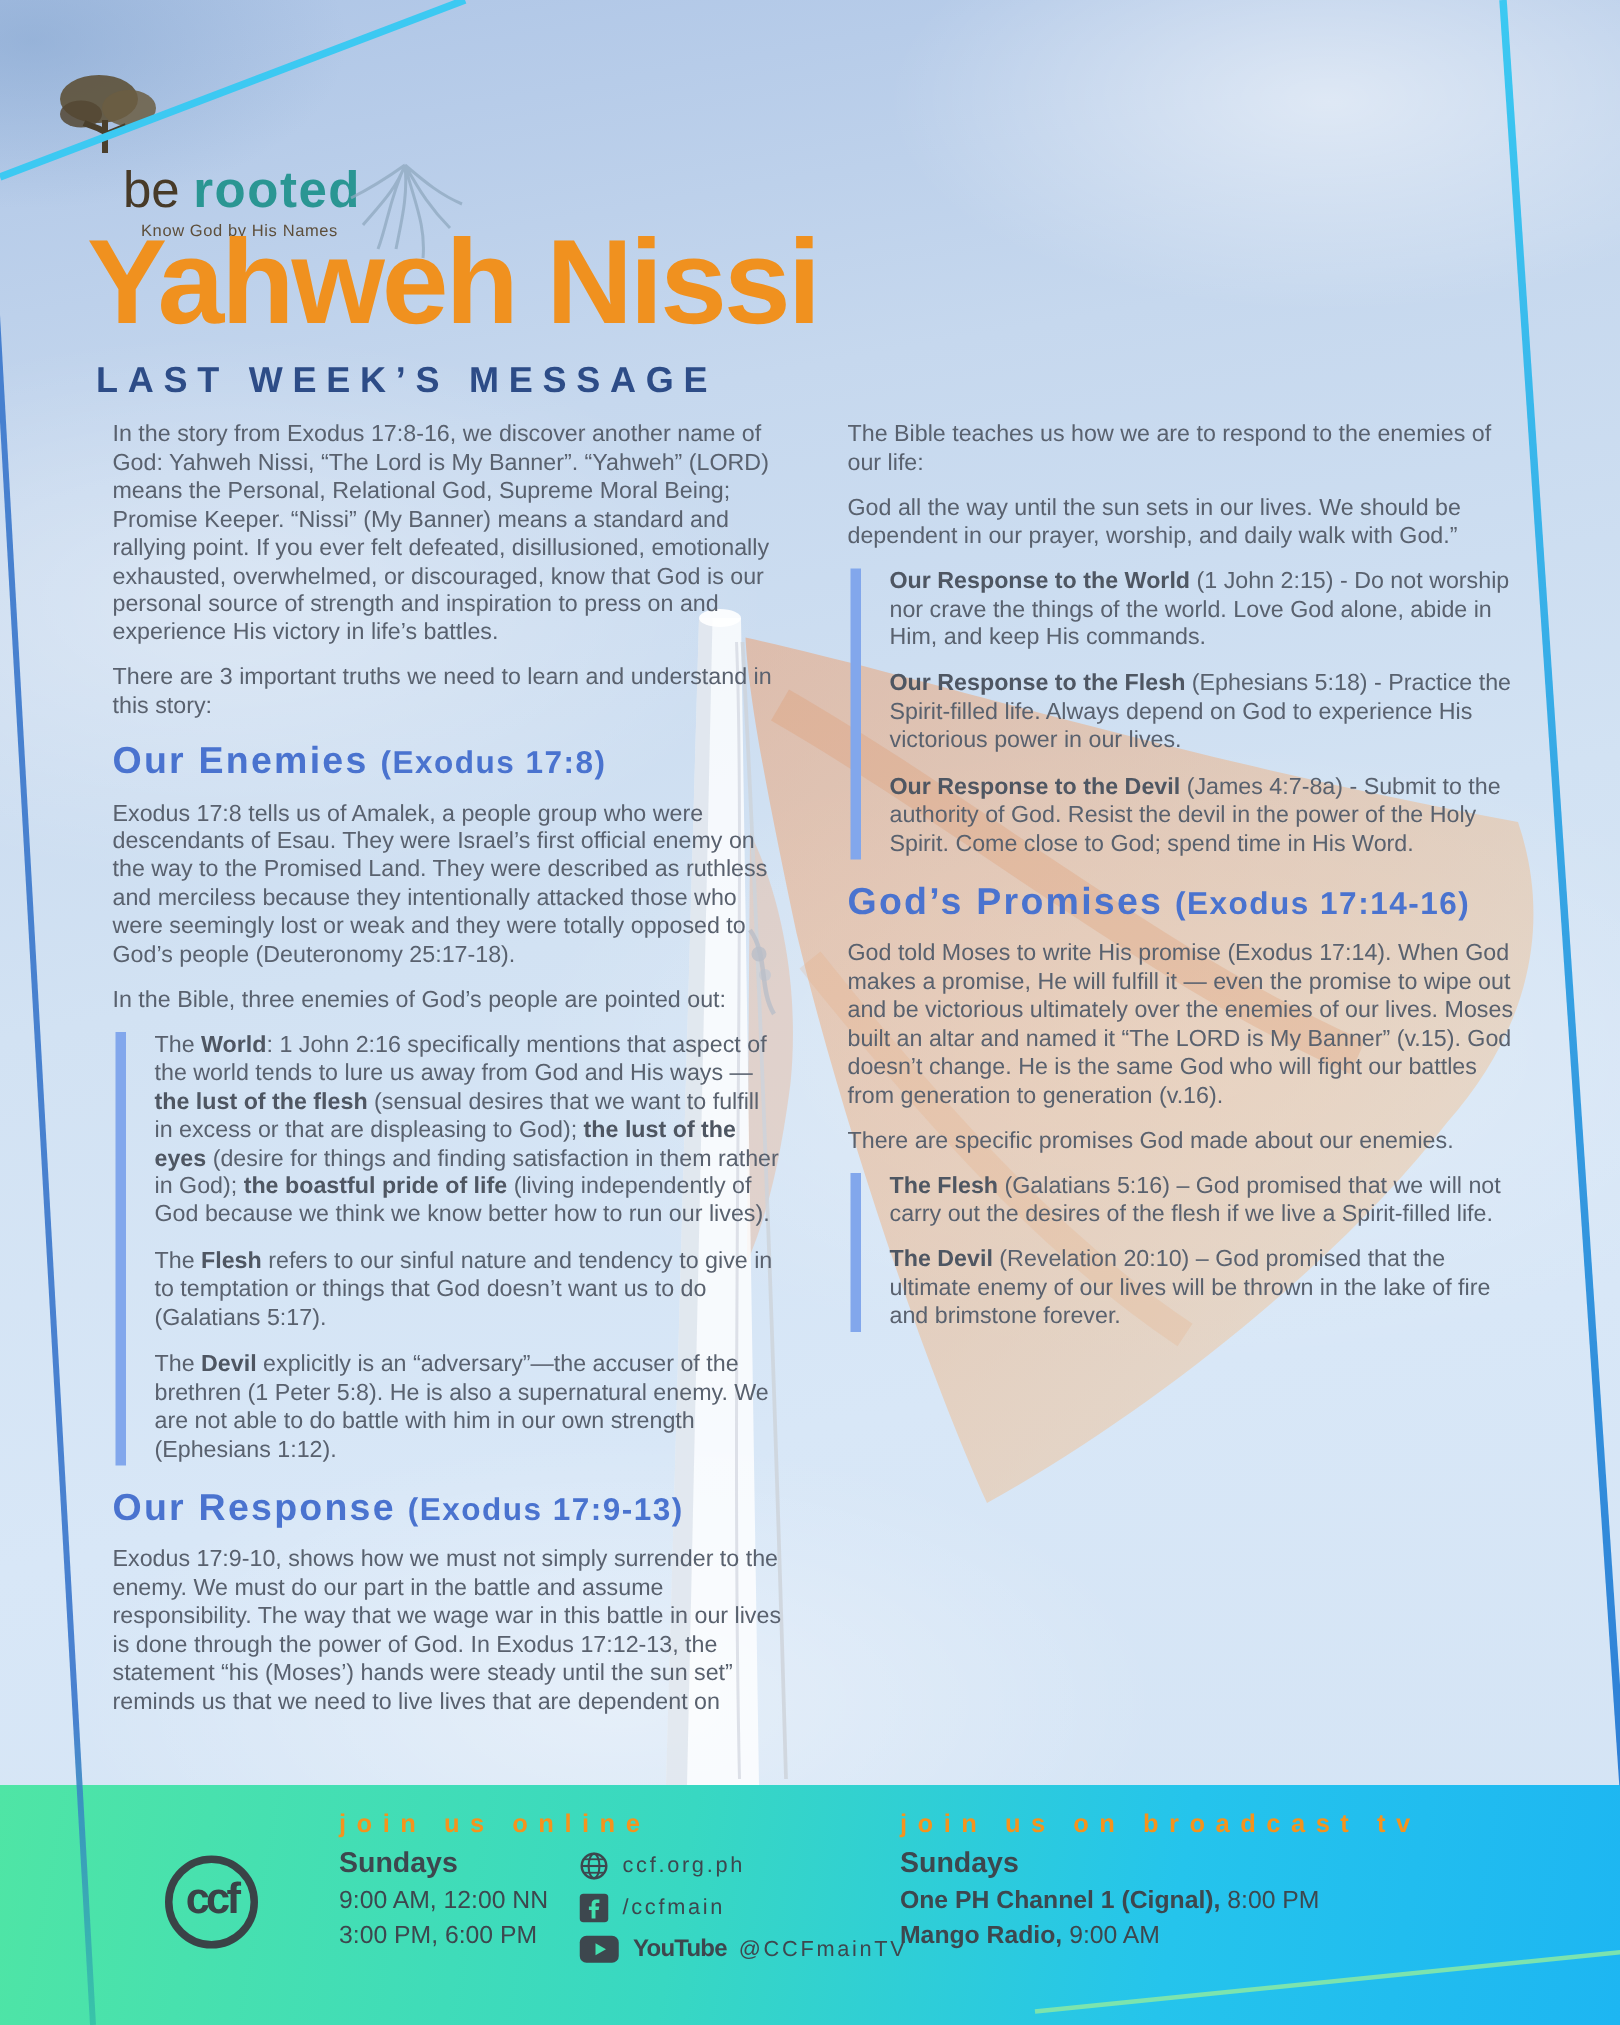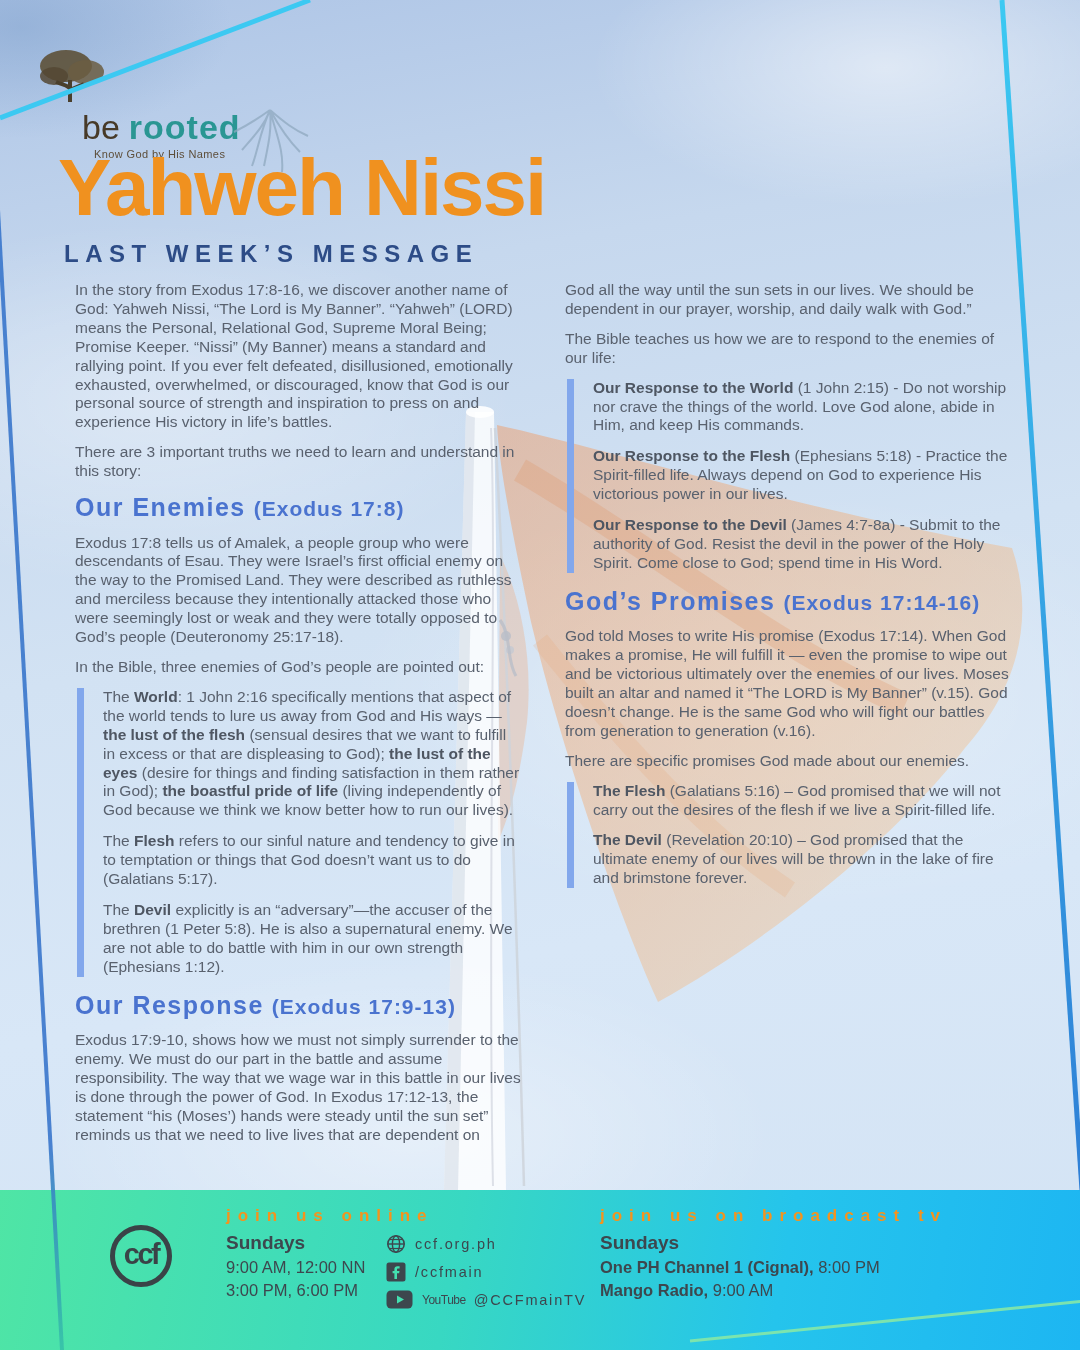--- a/index.html
+++ b/index.html
@@ -52,21 +52,21 @@
   .f-day{font-weight:bold;font-size:19px;margin-bottom:2px;}
   .f-lines{font-size:16.5px;line-height:1.38;}
   .f-lines .b{font-weight:bold;}
   .ccf-logo{position:absolute;left:110px;top:1229px;width:62px;height:62px;border:5px solid #3a4347;
     border-radius:50%;box-sizing:border-box;display:flex;align-items:center;justify-content:center;}
   .ccf-logo span{font-size:29px;font-weight:bold;letter-spacing:-2.5px;color:#3a4347;margin-top:-3px;}
   .online-block{position:absolute;left:226px;top:1230px;}
   .social-block{position:absolute;left:386px;top:1234px;font-size:14.5px;letter-spacing:1.8px;}
   .social-row{display:flex;align-items:center;margin-bottom:8px;}
   .social-row svg{margin-right:9px;flex:0 0 auto;}
-  .yt-word{font-weight:normal;letter-spacing:-0.5px;font-size:12px;margin-right:8px;}
+  .yt-word{font-weight:bold;letter-spacing:-0.5px;font-size:16px;margin-right:8px;}
   .broadcast-block{position:absolute;left:600px;top:1230px;}
 </style>
 </head>
 <body>
 
 <div class="page">
 
   <svg class="art" width="1080" height="1350" viewBox="0 0 1080 1350">
     <defs>
       <linearGradient id="flagGrad" x1="0" y1="0" x2="1" y2="1">
@@ -119,38 +119,38 @@
     <div class="quote">
       <p><span>The </span><span class="b">World</span><span>: 1 John 2:16 specifically mentions that aspect of the world tends to lure us away from God and His ways — </span><span class="b">the lust of the flesh</span><span> (sensual desires that we want to fulfill in excess or that are displeasing to God); </span><span class="b">the lust of the eyes</span><span> (desire for things and finding satisfaction in them rather in God); </span><span class="b">the boastful pride of life</span><span> (living independently of God because we think we know better how to run our lives).</span></p>
       <p><span>The </span><span class="b">Flesh</span><span> refers to our sinful nature and tendency to give in to temptation or things that God doesn’t want us to do (Galatians 5:17).</span></p>
       <p><span>The </span><span class="b">Devil</span><span> explicitly is an “adversary”—the accuser of the brethren (1 Peter 5:8). He is also a supernatural enemy. We are not able to do battle with him in our own strength (Ephesians 1:12).</span></p>
     </div>
     <h2><span class="h-main">Our Response</span> <span class="h-ref">(Exodus 17:9-13)</span></h2>
     <p><span>Exodus 17:9-10, shows how we must not simply surrender to the enemy. We must do our part in the battle and assume responsibility. The way that we wage war in this battle in our lives is done through the power of God. In Exodus 17:12-13, the statement “his (Moses’) hands were steady until the sun set” reminds us that we need to live lives that are dependent on</span></p>
   </div>
 
   <div class="col right">
+    <p><span>The Bible teaches us how we are to respond to the enemies of our life:</span></p>
     <p><span>God all the way until the sun sets in our lives. We should be dependent in our prayer, worship, and daily walk with God.”</span></p>
-    <p><span>The Bible teaches us how we are to respond to the enemies of our life:</span></p>
     <div class="quote">
       <p><span class="b">Our Response to the World</span><span> (1 John 2:15) - Do not worship nor crave the things of the world. Love God alone, abide in Him, and keep His commands.</span></p>
       <p><span class="b">Our Response to the Flesh</span><span> (Ephesians 5:18) - Practice the Spirit-filled life. Always depend on God to experience His victorious power in our lives.</span></p>
       <p><span class="b">Our Response to the Devil</span><span> (James 4:7-8a) - Submit to the authority of God. Resist the devil in the power of the Holy Spirit. Come close to God; spend time in His Word.</span></p>
     </div>
     <h2><span class="h-main">God’s Promises</span> <span class="h-ref">(Exodus 17:14-16)</span></h2>
     <p><span>God told Moses to write His promise (Exodus 17:14). When God makes a promise, He will fulfill it — even the promise to wipe out and be victorious ultimately over the enemies of our lives. Moses built an altar and named it “The LORD is My Banner” (v.15). God doesn’t change. He is the same God who will fight our battles from generation to generation (v.16).</span></p>
     <p><span>There are specific promises God made about our enemies.</span></p>
     <div class="quote">
       <p><span class="b">The Flesh</span><span> (Galatians 5:16) – God promised that we will not carry out the desires of the flesh if we live a Spirit-filled life.</span></p>
       <p><span class="b">The Devil</span><span> (Revelation 20:10) – God promised that the ultimate enemy of our lives will be thrown in the lake of fire and brimstone forever.</span></p>
     </div>
   </div>
 
   <div class="footer">
-    <div class="ccf-logo" style="position:absolute;left:110px;top:35px;">
+    <div class="ccf-logo" style="position:absolute;left:110px;top:47px;">
       <span>ccf</span>
     </div>
 
     <div class="f-head" style="left:226px;top:16px;">join us online</div>
     <div class="online-block" style="left:226px;top:42px;">
       <div class="f-day">Sundays</div>
       <div class="f-lines"><span>9:00 AM, 12:00 NN</span></div>
       <div class="f-lines"><span>3:00 PM, 6:00 PM</span></div>
     </div>
 

